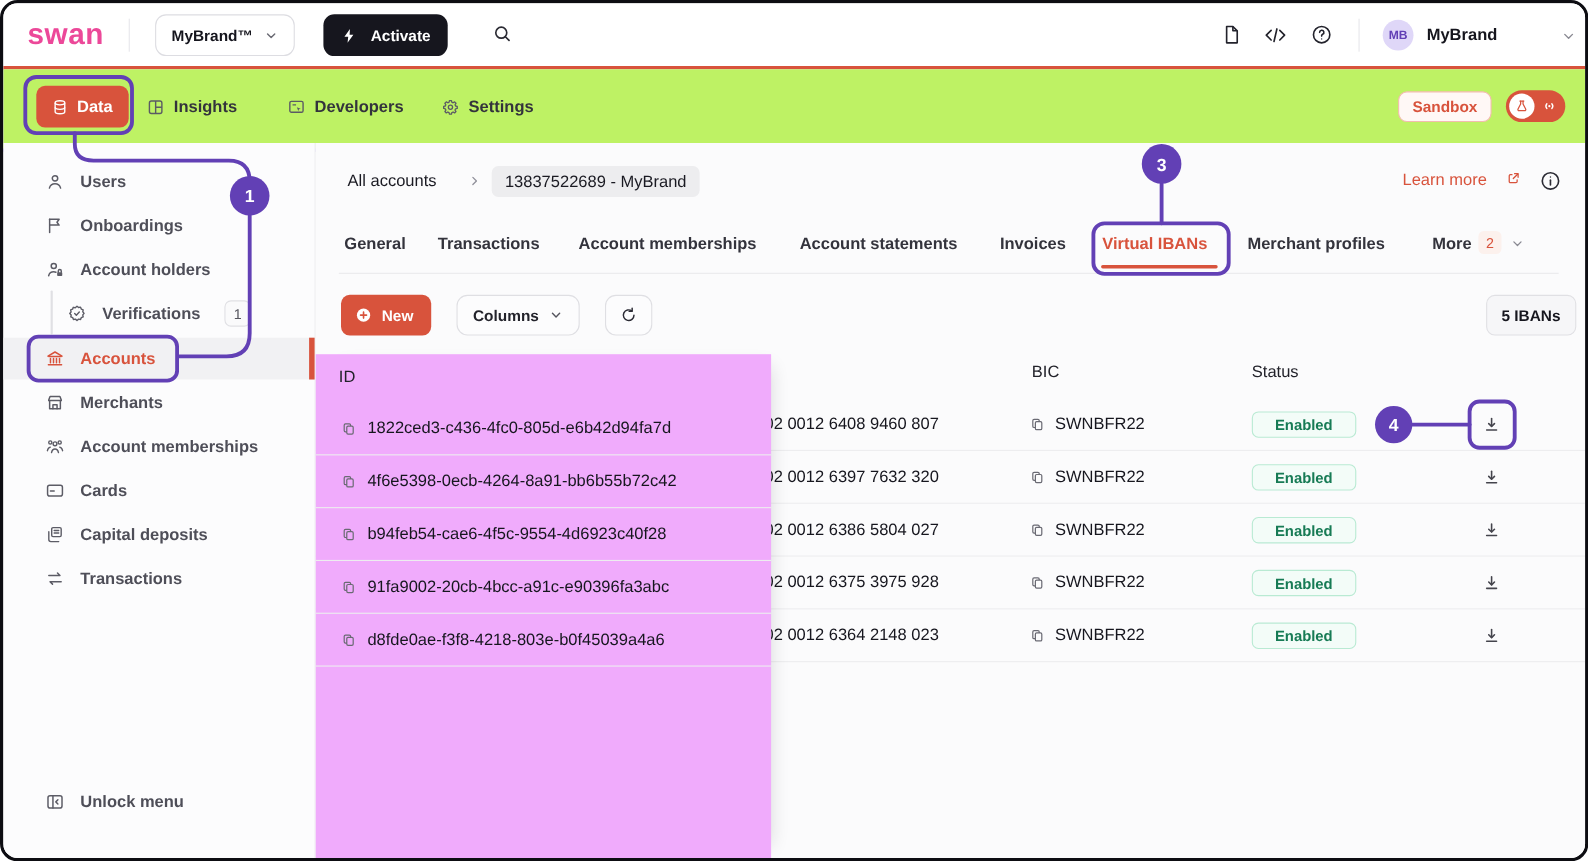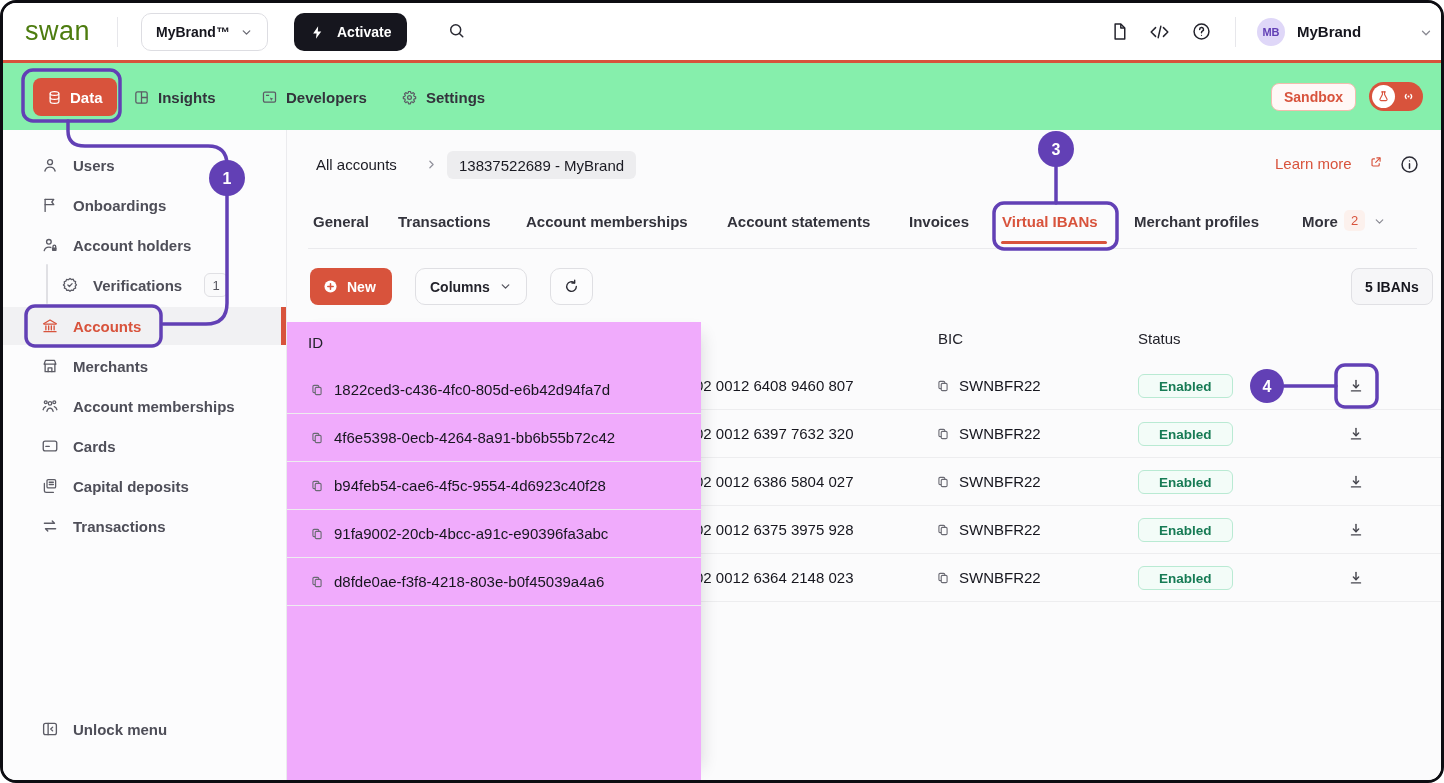--- a/index.html
+++ b/index.html
@@ -4,37 +4,37 @@
 <style>
   html,body{margin:0;padding:0;background:#fff;width:1444px;height:783px;overflow:hidden;
     font-family:"Liberation Sans",sans-serif;-webkit-font-smoothing:antialiased;}
   .frame{position:relative;width:1444px;height:783px;box-sizing:border-box;
     border:3px solid #0d0d12;border-radius:16px;background:#fff;overflow:hidden;}
   svg{display:block}
   .v-div{position:absolute;width:1px;background:#E7E7EB}
 
   
   .topbar{position:absolute;left:0;top:0;right:0;height:57px;background:#fff}
-  .logo{position:absolute;left:22px;top:13px;font-size:27px;font-weight:400;letter-spacing:.5px;color:#4d7c0f}
+  .logo{position:absolute;left:22px;top:13px;font-size:27px;font-weight:700;letter-spacing:.5px;color:#ec4899}
   .project-chip{position:absolute;left:138px;top:10px;height:38px;padding:0 14px;border:1px solid #DDDDE2;
     border-radius:10px;display:flex;align-items:center;gap:10px;background:#fff;box-sizing:border-box}
   .project-chip .lbl{font-size:14px;font-weight:700;color:#15151d}
   .activate-btn{position:absolute;left:291px;top:10px;height:38px;padding:0 16px;border-radius:10px;
     background:#16161E;display:flex;align-items:center;gap:12px;box-sizing:border-box}
   .activate-btn .lbl{font-size:14px;font-weight:700;color:#fff}
   .search-btn{position:absolute;left:444px;top:18px;color:#2a2a33}
   .top-icon{position:absolute;color:#23232c}
   .avatar{position:absolute;left:1254px;top:15px;width:28px;height:28px;border-radius:50%;background:#DFD7F8;
     color:#6240B5;font-size:11px;font-weight:700;display:flex;align-items:center;justify-content:center}
   .user-name{position:absolute;left:1294px;top:20px;font-size:15px;font-weight:700;color:#15151d}
   .user-chev{position:absolute;left:1416px;top:23px;color:#8a8a93}
 
   
   .accent-line{position:absolute;left:0;right:0;top:57px;height:3px;background:#D8533C}
-  .navbar{position:absolute;left:0;right:0;top:60px;height:75px;background:#86efac;border-bottom:3px solid #8b5cf6;box-sizing:border-box}
+  .navbar{position:absolute;left:0;right:0;top:60px;height:75px;background:#bef264;border-bottom:3px solid #8b5cf6;box-sizing:border-box}
   .data-btn{position:absolute;left:30px;top:15px;height:38px;padding:0 14px;border-radius:8px;background:#D8533C;
     display:flex;align-items:center;gap:8px;color:#fff;box-sizing:border-box}
   .data-btn .lbl{font-size:15px;font-weight:700;color:#fff}
   .nav-item{position:absolute;top:22px;height:24px;display:flex;align-items:center;gap:8px;color:#5b5b64}
   .nav-item .lbl{font-size:15px;font-weight:600;color:#33333c}
   .sandbox-chip{position:absolute;left:1268px;top:20px;height:28px;padding:0 12px;border:1px solid #F2BCAD;border-radius:8px;
     background:#FFF8F6;color:#D8533C;font-size:14px;font-weight:600;display:flex;align-items:center;box-sizing:border-box}
   .env-toggle{position:absolute;left:1366px;top:19px;width:54px;height:29px;border-radius:15px;background:#D8533C}
   .env-knob{position:absolute;left:3px;top:3px;width:23px;height:23px;border-radius:50%;background:#fff;
     display:flex;align-items:center;justify-content:center;color:#D8533C}

